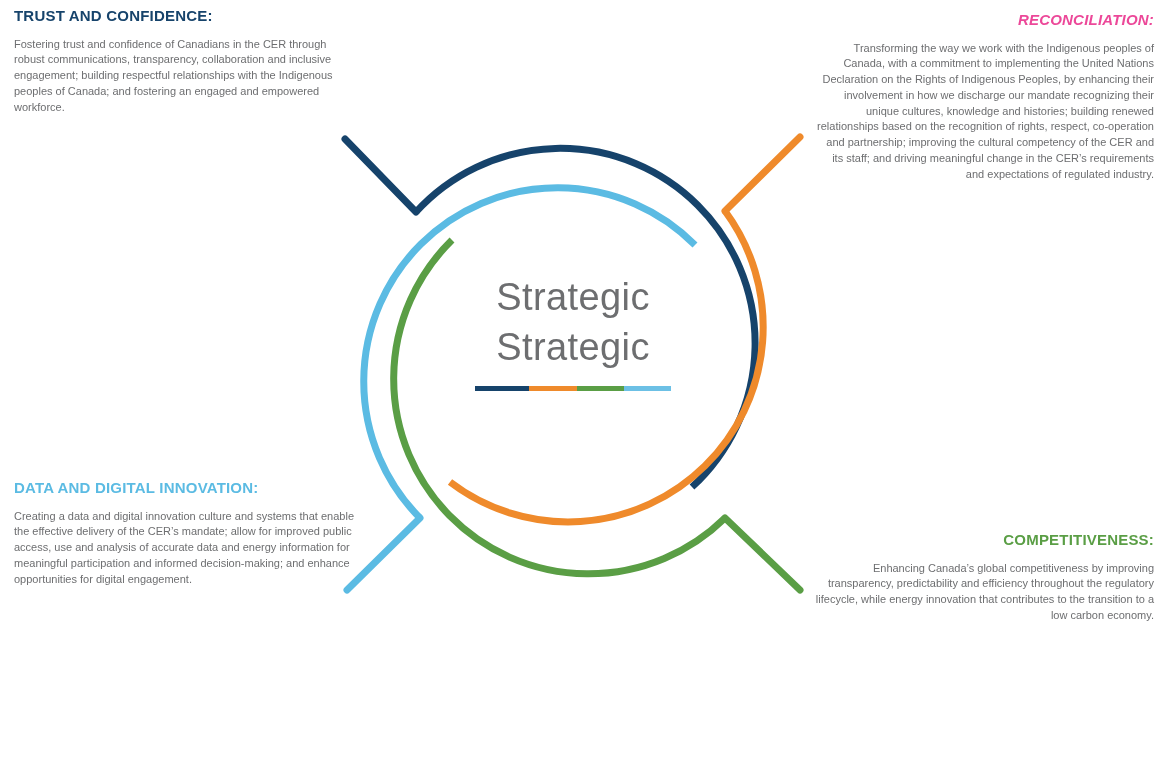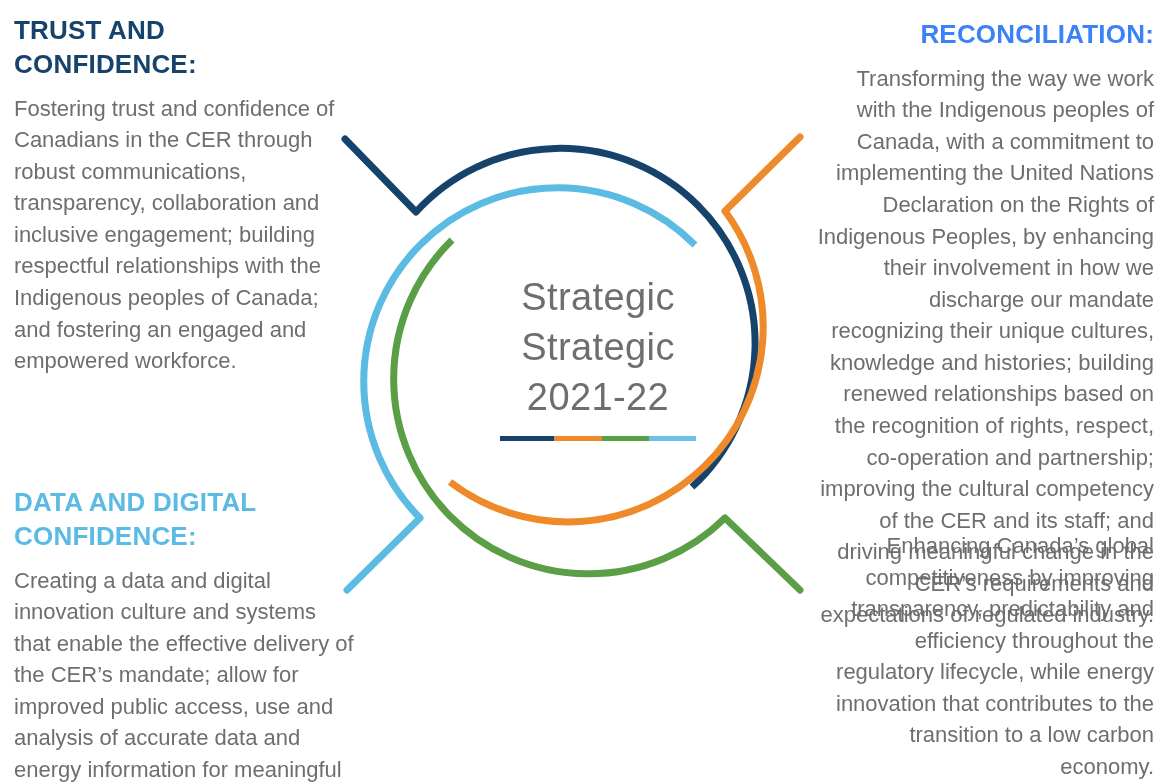--- a/index.html
+++ b/index.html
@@ -20,61 +20,60 @@
     background: #ffffff;
   }
 
   
   .quadrant {
     position: absolute;
     width: 340px;
   }
 
   .quadrant-heading {
-    font-size: 26px;
+    font-size: 15px;
     font-weight: bold;
     line-height: 1.30;
     letter-spacing: 0.2px;
     margin-bottom: 11px;
-    margin-top: 8px;
   }
 
   .quadrant-body {
-    font-size: 22px;
+    font-size: 11px;
     line-height: 1.435;
     color: #6d6e70;
   }
 
   .align-left  { text-align: left; }
   .align-right { text-align: right; }
 
   #quad-trust       { left: 14px;  top: 6px;   }
   #quad-recon       { left: 814px; top: 10px;  width: 340px; }
   #quad-data        { left: 14px;  top: 478px; }
   #quad-compete     { left: 814px; top: 530px; width: 340px; }
 
   #quad-trust   .quadrant-heading { color: #16436b; }
-  #quad-recon   .quadrant-heading { color: #3b82f6; }
+  #quad-recon   .quadrant-heading { color: #ec4899; font-style: italic; }
   #quad-data    .quadrant-heading { color: #5bbbe3; }
   #quad-compete .quadrant-heading { color: #5a9e45; }
 
   
   #circle-graphic {
     position: absolute;
     left: 330px;
     top: 110px;
     width: 500px;
     height: 500px;
   }
   #circle-graphic svg { display: block; width: 500px; height: 500px; }
 
   
   #center-label {
     position: absolute;
-    left: 478px;
+    left: 453px;
     top: 272px;
     width: 240px;
     text-align: center;
   }
 
   .center-line {
     font-size: 38px;
     line-height: 50px;
     color: #6d6e70;
     letter-spacing: 0.4px;
@@ -102,25 +101,26 @@
     <div class="quadrant-heading">TRUST AND CONFIDENCE:</div>
     <div class="quadrant-body">Fostering trust and confidence of Canadians in the CER through robust communications, transparency, collaboration and inclusive engagement; building respectful relationships with the Indigenous peoples of Canada; and fostering an engaged and empowered workforce.</div>
   </div>
 
   <div class="quadrant align-right" id="quad-recon">
     <div class="quadrant-heading">RECONCILIATION:</div>
     <div class="quadrant-body">Transforming the way we work with the Indigenous peoples of Canada, with a commitment to implementing the United Nations Declaration on the Rights of Indigenous Peoples, by enhancing their involvement in how we discharge our mandate recognizing their unique cultures, knowledge and histories; building renewed relationships based on the recognition of rights, respect, co-operation and partnership; improving the cultural competency of the CER and its staff; and driving meaningful change in the CER’s requirements and expectations of regulated industry.</div>
   </div>
 
   <div class="quadrant align-left" id="quad-data">
-    <div class="quadrant-heading">DATA AND DIGITAL CONFIDENCE:</div>
+    <div class="quadrant-heading">DATA AND DIGITAL INNOVATION:</div>
     <div class="quadrant-body">Creating a data and digital innovation culture and systems that enable the effective delivery of the CER’s mandate; allow for improved public access, use and analysis of accurate data and energy information for meaningful participation and informed decision-making; and enhance opportunities for digital engagement.</div>
   </div>
 
   <div class="quadrant align-right" id="quad-compete">
+    <div class="quadrant-heading">COMPETITIVENESS:</div>
     <div class="quadrant-body">Enhancing Canada’s global competitiveness by improving transparency, predictability and efficiency throughout the regulatory lifecycle, while energy innovation that contributes to the transition to a low carbon economy.</div>
   </div>
 
   <div id="circle-graphic">
     <svg viewBox="0 0 500 500" xmlns="http://www.w3.org/2000/svg">
       <g fill="none" stroke-linecap="butt" stroke-linejoin="miter">
 
         <path d="M 15 29 L 86 102" stroke="#16436b" stroke-width="7" stroke-linecap="round"></path>
         <path d="M 86 102
                  A 195 195 0 1 1 362 377" stroke="#16436b" stroke-width="7"></path>
@@ -136,21 +136,20 @@
         <path d="M 470 480 L 395 408" stroke="#5a9e45" stroke-width="7" stroke-linecap="round"></path>
         <path d="M 395 408
                  A 148 148 0 1 1 122 130" stroke="#5a9e45" stroke-width="7"></path>
       </g>
     </svg>
   </div>
 
   <div id="center-label">
     <div class="center-line">Strategic</div>
     <div class="center-line">Strategic</div>
-    <div class="center-line">2021-22</div>
     <div id="center-divider">
       <span class="seg-navy" style="background: rgb(22, 67, 107);"></span>
       <span class="seg-orange" style="background: rgb(239, 138, 43);"></span>
       <span class="seg-green" style="background: rgb(90, 158, 69);"></span>
       <span class="seg-blue" style="background: rgb(108, 192, 229);"></span>
     </div>
   </div>
 
 </div>
 

